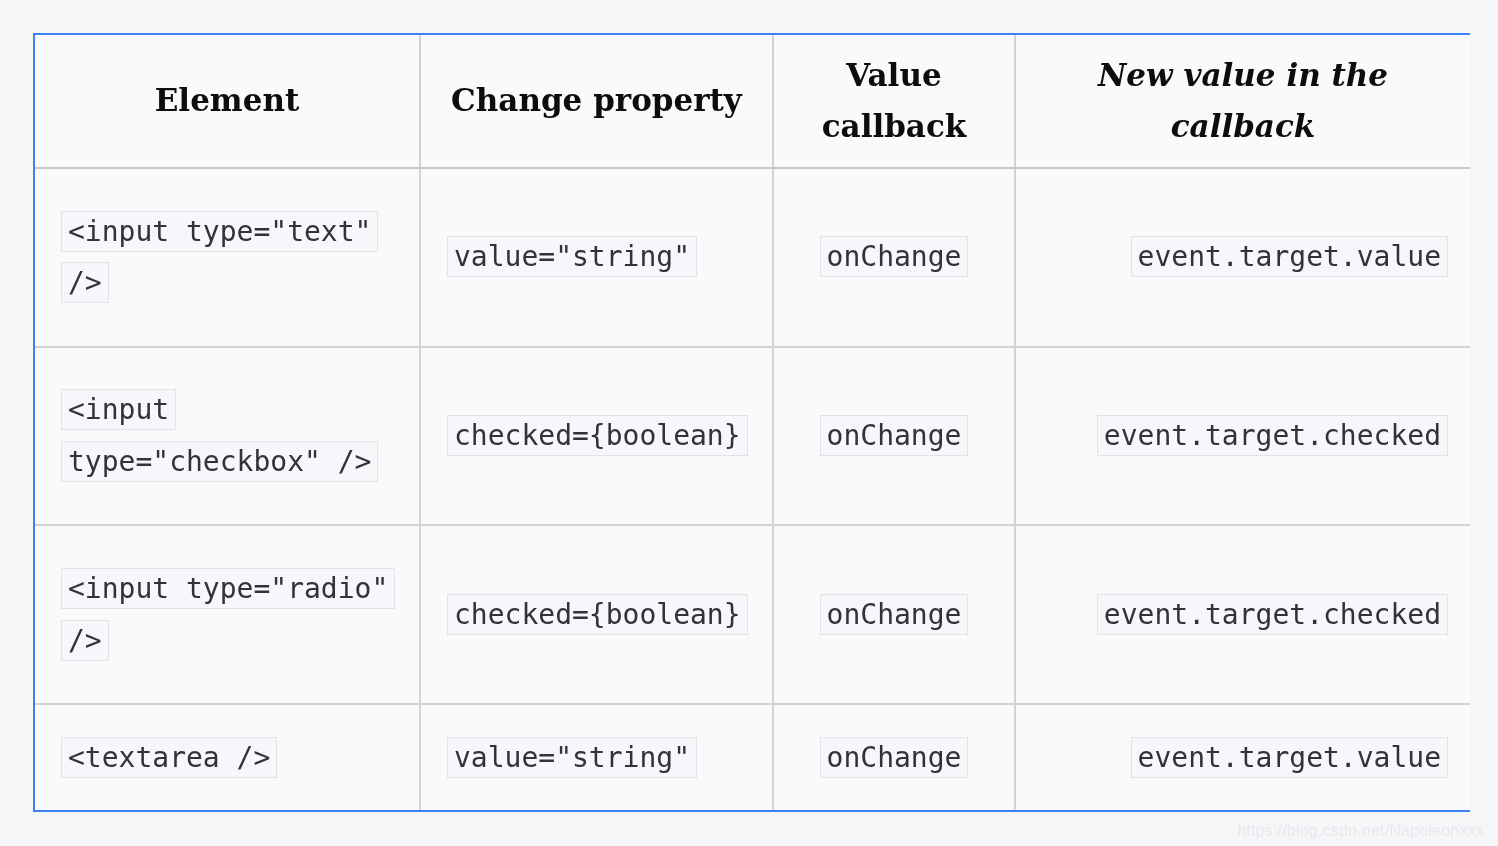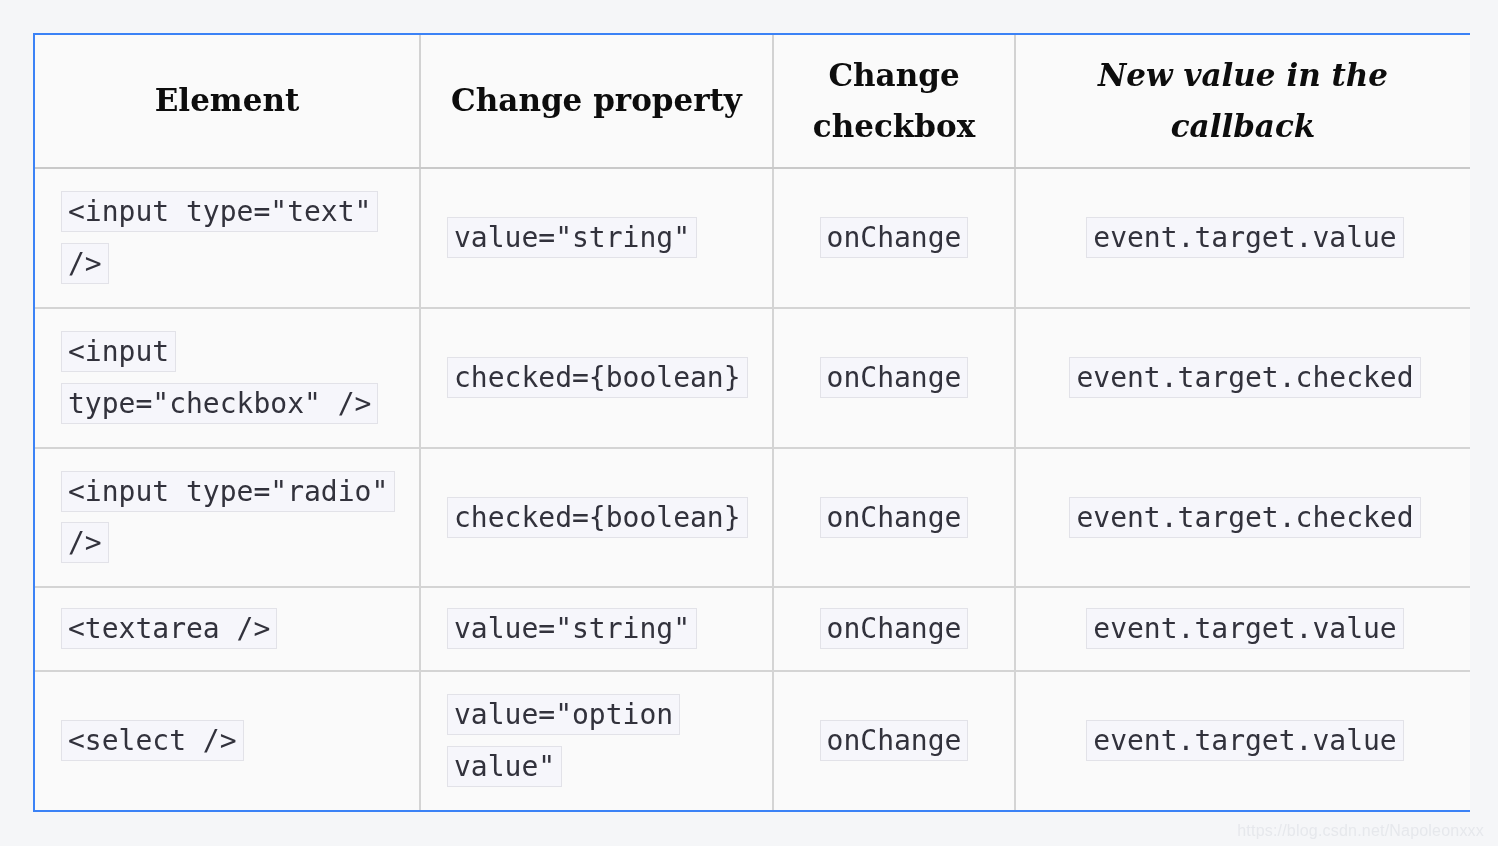--- a/index.html
+++ b/index.html
@@ -62,21 +62,21 @@
     border-bottom: 2px solid #d4d4d4;
     vertical-align: middle;
     padding: 12px 22px;
   }
   tbody td:last-child { border-right: none; }
   tbody tr:last-child td { border-bottom: none; }
 
   td.col-element   { text-align: left;   padding-left: 26px; }
   td.col-value     { text-align: left;   padding-left: 26px; }
   td.col-callback  { text-align: center; }
-  td.col-newvalue  { text-align: center;   padding-left: 26px; }
+  td.col-newvalue  { text-align: right;   padding-left: 26px; }
 
   .code {
     display: inline;
     font-family: "DejaVu Sans Mono", "Liberation Mono", monospace;
     font-size: 28px;
     line-height: 1.85;
     color: #32323c;
     background: #f6f6fb;
     border: 1px solid #e2e2e8;
     padding: 3px 6px;
@@ -110,21 +110,21 @@
         <col class="c1">
           <col class="c2">
           <col class="c3">
           <col class="c4">
       </colgroup>
 
       <thead>
         <tr>
           <th>Element</th>
           <th>Change property</th>
-          <th>Change checkbox</th>
+          <th>Value callback</th>
           <th>New value in the callback</th>
         </tr>
       </thead>
 
       <tbody>
 
         <tr>
           <td class="col-element">
             <span class="cell-text"><code class="code">&lt;input type="text" /&gt;</code></span>
           </td>
@@ -177,34 +177,20 @@
             <span class="cell-text"><code class="code">value="string"</code></span>
           </td>
           <td class="col-callback">
             <span class="cell-text"><code class="code">onChange</code></span>
           </td>
           <td class="col-newvalue">
             <span class="cell-text"><code class="code">event.target.value</code></span>
           </td>
         </tr>
 
-        <tr>
-          <td class="col-element">
-            <span class="cell-text"><code class="code">&lt;select /&gt;</code></span>
-          </td>
-          <td class="col-value">
-            <span class="cell-text"><code class="code">value="option value"</code></span>
-          </td>
-          <td class="col-callback">
-            <span class="cell-text"><code class="code">onChange</code></span>
-          </td>
-          <td class="col-newvalue">
-            <span class="cell-text"><code class="code">event.target.value</code></span>
-          </td>
-        </tr>
 
       </tbody>
     </table>
   </div>
 
   <div class="watermark">https://blog.csdn.net/Napoleonxxx</div>
 
 </div>
 
 </body></html>

